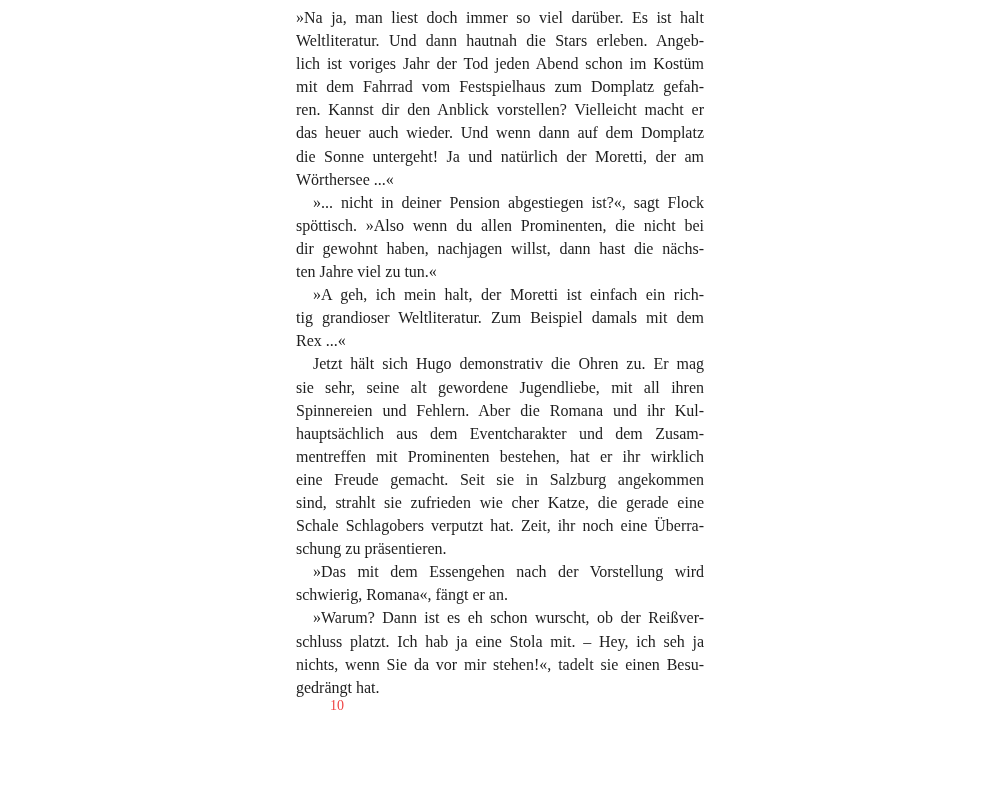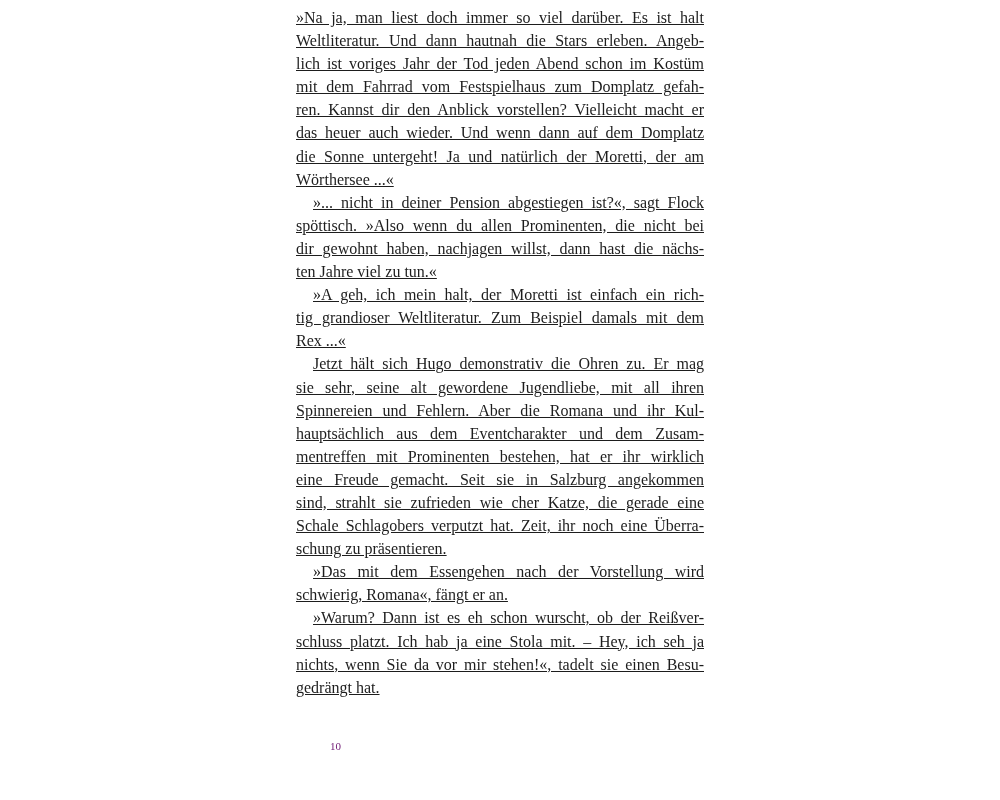--- a/index.html
+++ b/index.html
@@ -27,34 +27,32 @@
     font-size: 16px;
     line-height: 23.1px;
   }
   .paragraph {
     margin: 0;
   }
   .line {
     text-align: justify;
     text-align-last: justify;
     white-space: normal;
-    text-decoration: underline;
   }
   .line.last {
     text-align-last: left;
   }
   .paragraph.indented .line:first-child {
     text-indent: 17px;
   }
   .page-number {
-    margin-top: 40px;
     margin-left: 34px;
-    font-size: 11px;
+    font-size: 14px;
     line-height: 14px;
-    color: #701a75;
+    color: #ef4444;
     text-align: left;
   }
 </style>
 </head>
 <body>
 
 <div class="book-page">
   <div class="text-column">
 
     <div class="paragraph">

